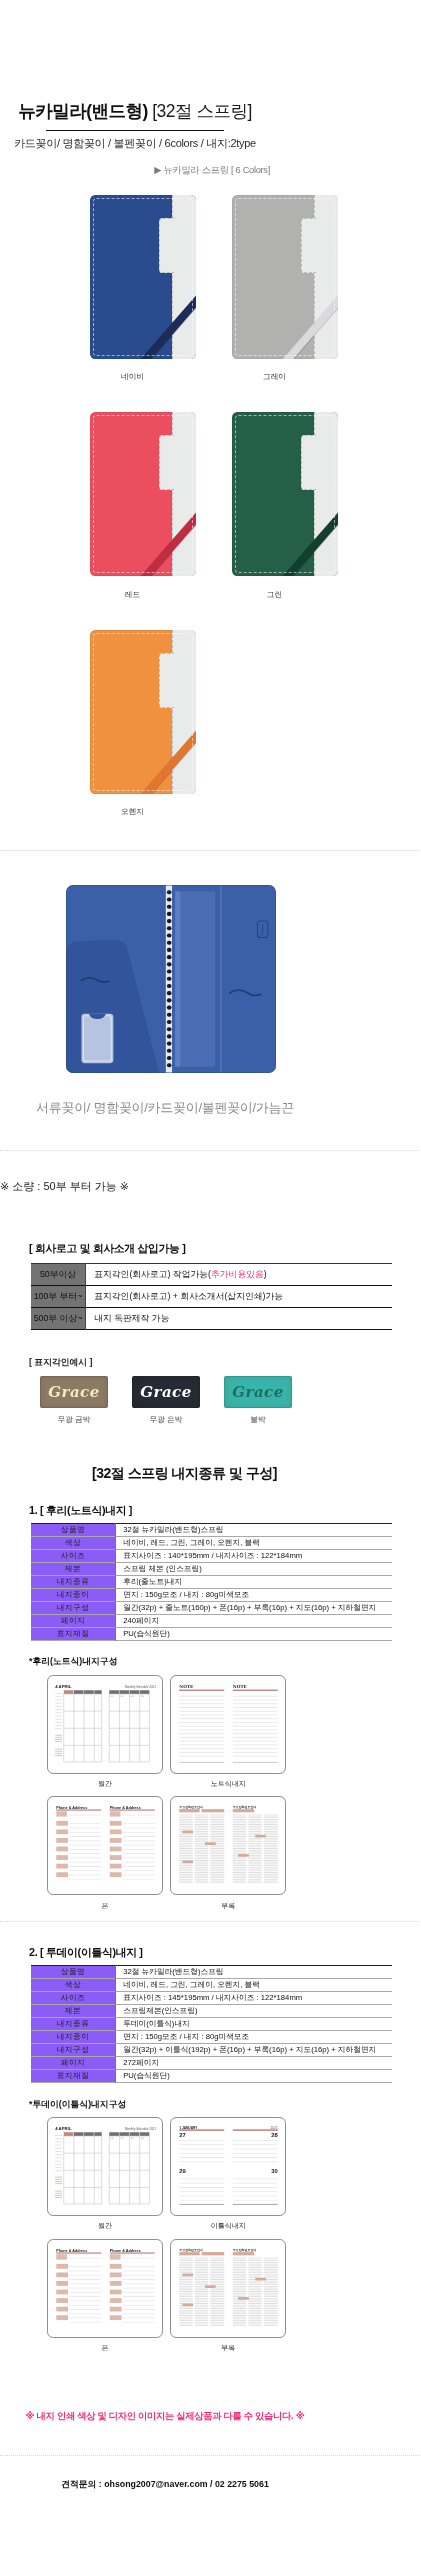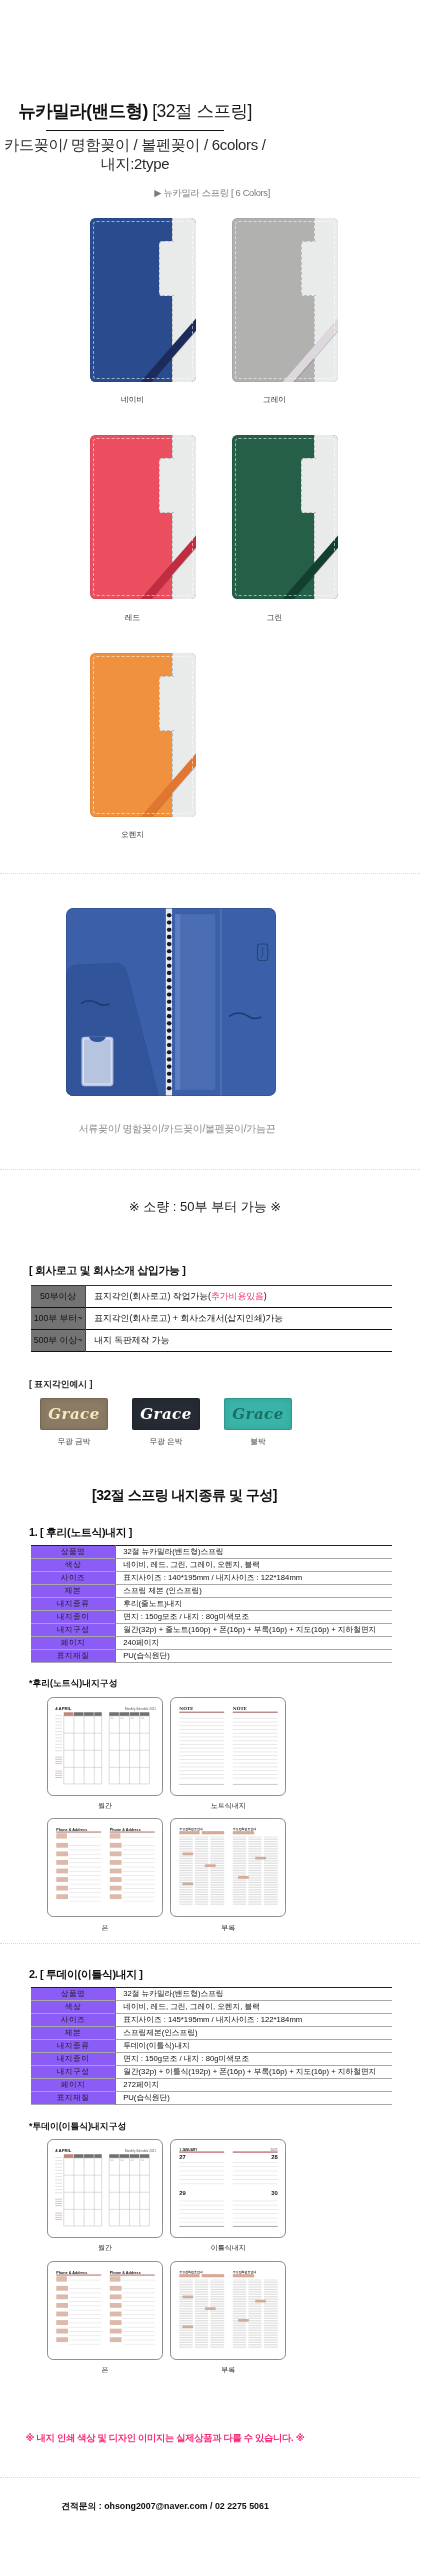--- a/index.html
+++ b/index.html
@@ -5,21 +5,21 @@
   html,body{margin:0;padding:0;background:#fff;}
   body{font-family:"Liberation Sans","DejaVu Sans",sans-serif;color:#111;}
   .page{width:422px;margin:0 auto;min-height:2597px;background:#fff;overflow:hidden;}
 
   
   .hd{width:270px;text-align:center;padding-top:99px;}
   .hd h1{margin:0;font-size:17.5px;letter-spacing:-0.5px;white-space:nowrap;}
   .t-main{font-weight:800;}
   .t-tag{font-weight:500;color:#1b1b1b;}
   .hd-rule{width:178px;height:1px;background:#141414;margin:7.2px auto 0;}
-  .subtitle{margin:5.2px 0 0;font-size:15px;color:#2b2b2b;letter-spacing:-0.3px;}
+  .subtitle{margin:5.2px 0 0;font-size:11px;color:#2b2b2b;letter-spacing:-0.3px;}
 
   
   .colors-head{width:270px;text-align:right;margin:13px 0 0;font-size:9.3px;color:#7b7b7b;letter-spacing:-0.3px;}
   .color-grid{display:grid;grid-template-columns:106px 106px;column-gap:36px;row-gap:30px;margin:17.5px 0 0 69px;}
   .color-item{margin:0;padding-left:21px;}
   .color-item figcaption{margin-top:13.4px;text-align:center;font-size:7.7px;color:#333;}
   .notebook{position:relative;width:106px;height:164px;border-radius:5.2px;background:var(--cover);overflow:hidden;box-shadow:inset 0 0 0 0.5px rgba(0,0,0,.10);}
   .nb-strip{position:absolute;top:0;right:0;width:23px;height:100%;background:#e9ebea;border-left:0.5px dashed rgba(0,0,0,.20);}
   .nb-tab{position:absolute;top:23px;right:22px;width:14px;height:53px;background:#e9ebea;border:0.5px dashed rgba(0,0,0,.20);border-right:none;border-radius:3.6px 0 0 3.6px;}
   .nb-band{position:absolute;left:-2.6px;top:130px;width:170px;height:7.7px;background:var(--band);transform:rotate(-49deg);box-shadow:0 0.5px 1px rgba(0,0,0,.25);}
@@ -27,23 +27,23 @@
 
   .divider{border:none;border-top:1px dotted #d9d9d9;margin:0;width:422px;}
   .div-1{margin-top:33px;}
   .div-2{margin-top:33px;}
   .div-3{margin-top:10.3px;}
   .div-4{margin-top:32px;}
 
   
   .open-photo{margin:34px 0 0 66px;}
   .openbook{display:block;border-radius:7.2px;}
-  .caption{width:330px;margin:26px 0 0 -66px;text-align:center;font-size:10px;color:#8a8a8a;letter-spacing:-0.3px;padding-left:12px;}
-
-  .qty-notice{width:330px;margin:28px 0 0;text-align:center;font-size:13px;color:#1d1d1d;font-weight:500;padding-left:40px;}
+  .caption{width:330px;margin:26px 0 0 -66px;text-align:center;font-size:13px;color:#8a8a8a;letter-spacing:-0.3px;}
+
+  .qty-notice{width:330px;margin:28px 0 0;text-align:left;font-size:11px;color:#1d1d1d;font-weight:500;}
 
   
   .logo-head{margin:48px 0 0 29px;font-size:10.8px;font-weight:700;letter-spacing:-0.3px;}
   .logo-table{width:361px;margin:7.2px 0 0 31px;border-collapse:collapse;border-top:1px solid #333;border-bottom:1.5px solid #111;font-size:8.8px;}
   .logo-table th{width:52px;background:#737373;font-weight:400;text-align:center;border-right:1px solid #444;}
   .logo-table td{padding-left:8.2px;text-align:left;}
   .logo-table tr{height:22px;border-bottom:1px solid #111;}
   .pink{color:#f62d7b;}
 
   

